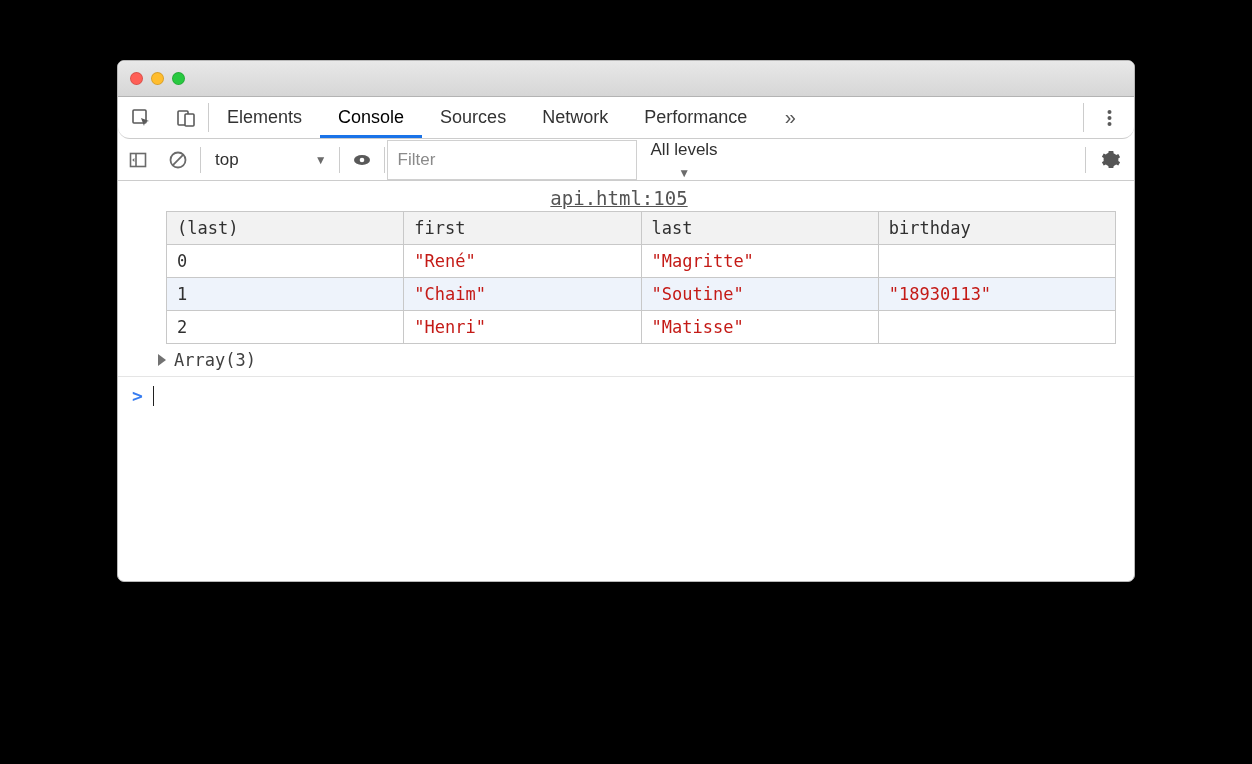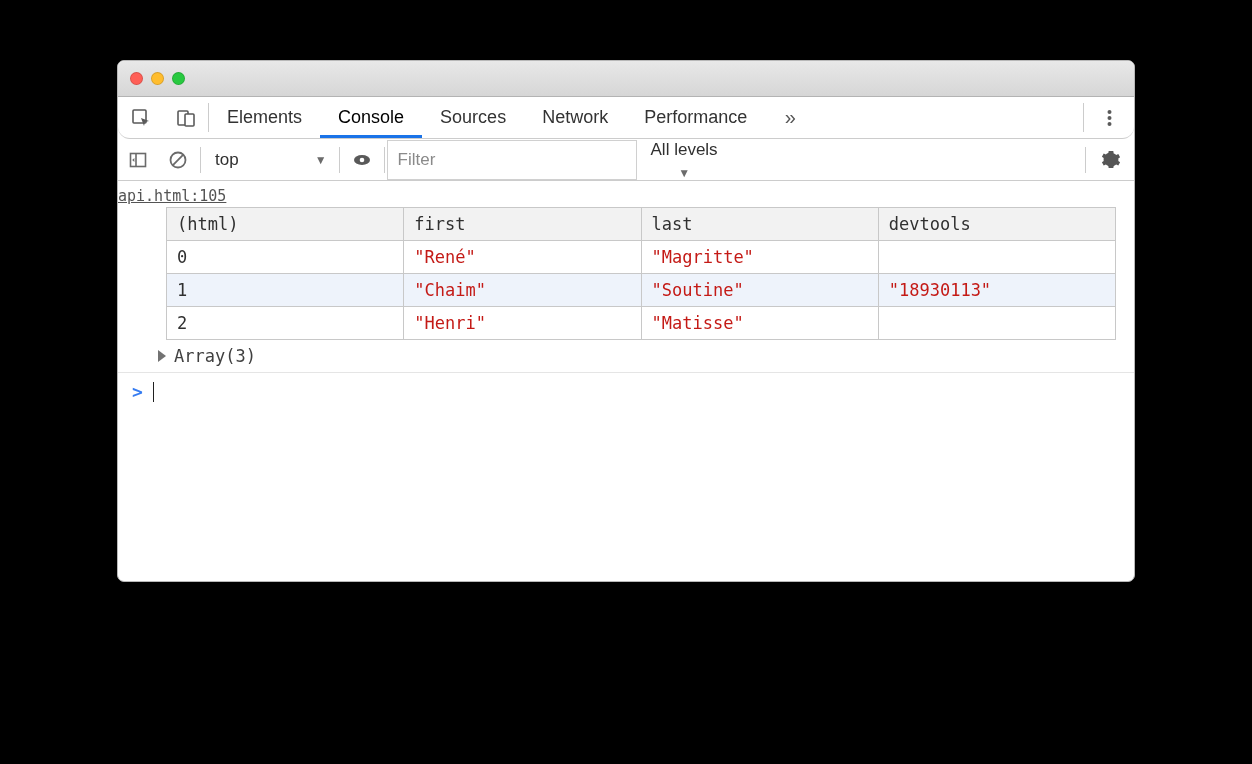--- a/index.html
+++ b/index.html
@@ -136,26 +136,26 @@
     color:#555;
   }
   .console-body {
     min-height: 400px;
     font-family: Menlo, Consolas, monospace;
     font-size: 17px;
     color: #303030;
     padding-bottom: 20px;
   }
   .source-link {
-    text-align: left;
+    text-align: center;
     padding: 6px 14px 2px 0;
     color: #545454;
     text-decoration: underline;
     font-family: Menlo, Consolas, monospace;
-    font-size: 15px;
+    font-size: 19px;
   }
   .tbl-wrap { padding: 0 18px 0 48px; }
   table.console-table {
     border-collapse: collapse;
     width: 100%;
     table-layout: fixed;
   }
   table.console-table th, table.console-table td {
     border: 1px solid #c8c8c8;
     text-align: left;
@@ -282,24 +282,24 @@
     </div>
   </div>
 
   <div class="console-body">
     <div class="source-link">api.html:105</div>
 
     <div class="tbl-wrap">
       <table class="console-table">
         <thead>
           <tr>
-            <th>(html)</th>
+            <th>(last)</th>
             <th>first</th>
             <th>last</th>
-            <th>devtools</th>
+            <th>birthday</th>
           </tr>
         </thead>
         <tbody>
           <tr>
             <td>0</td>
             <td class="str">"René"</td>
             <td class="str">"Magritte"</td>
             <td class="str"></td>
           </tr>
           <tr class="odd">

